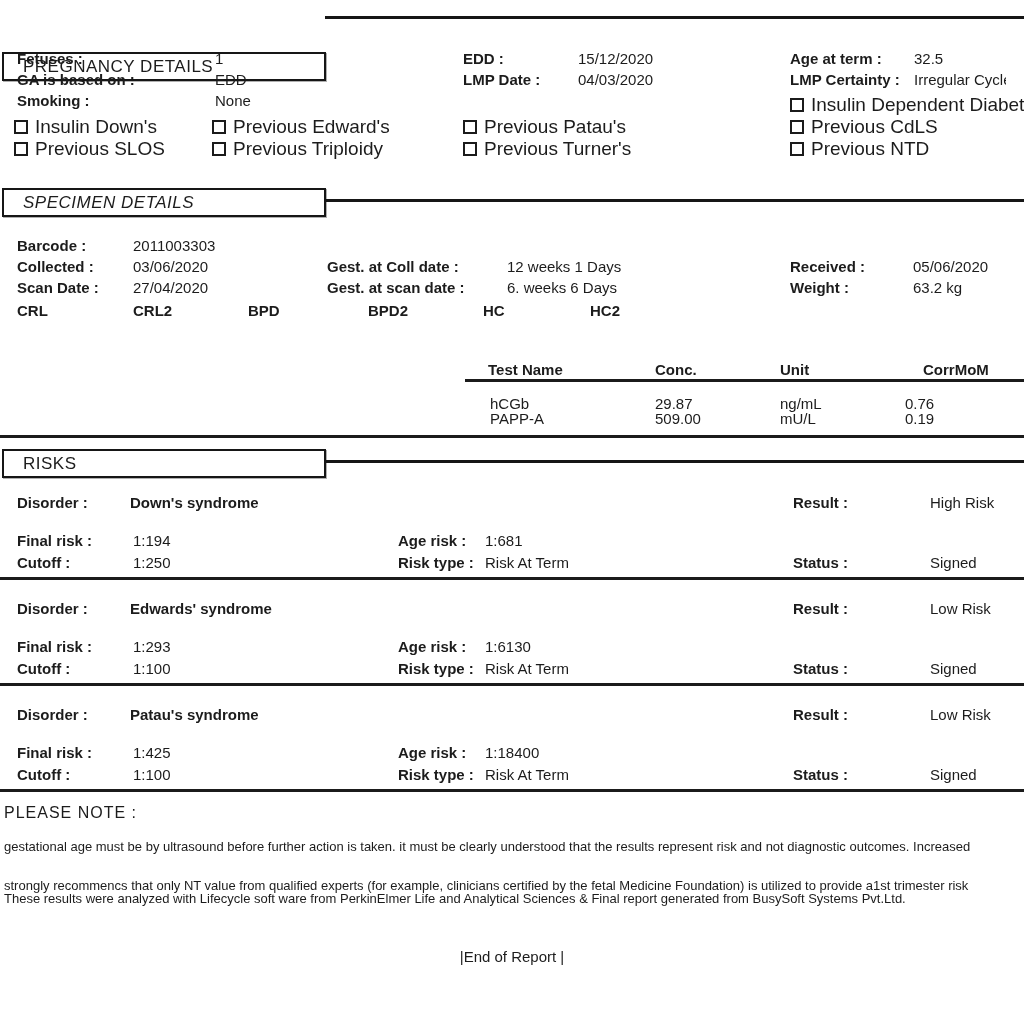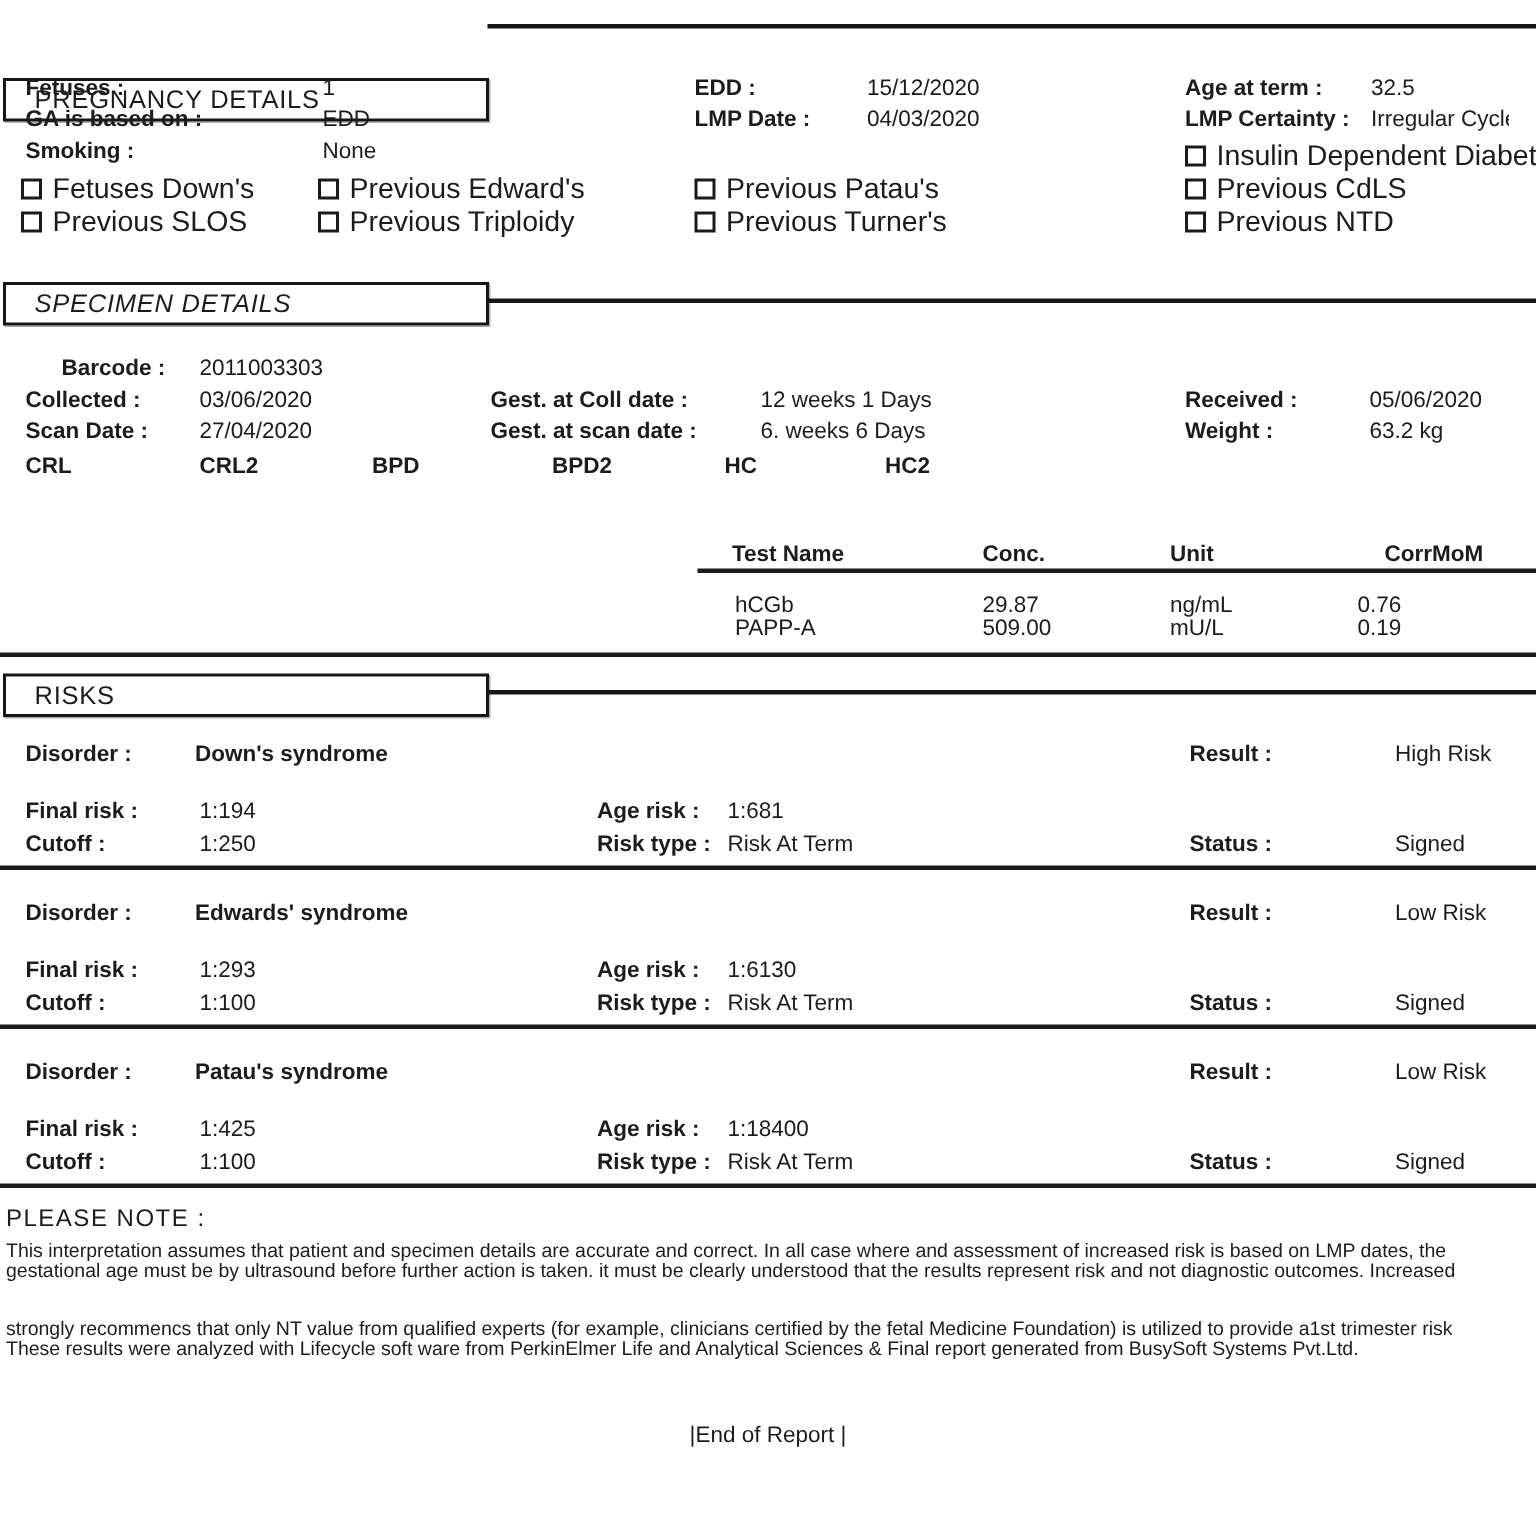--- a/index.html
+++ b/index.html
@@ -57,21 +57,21 @@
   <span class="abs lbl" style="left:790px;top:50px;">Age at term :</span>
   <span class="abs val" style="left:914px;top:50px;">32.5</span>
   <span class="abs lbl" style="left:790px;top:71px;">LMP Certainty :</span>
   <span class="abs val" style="left:914px;top:71px;"><span class="clip" style="width:92px;">Irregular Cycle</span></span>
 
   <div class="abs cbl" style="left:790px;top:94px;">
     <span class="cb"></span><span>Insulin Dependent Diabetes</span>
   </div>
 
   <div class="abs cbl" style="left:14px;top:116px;">
-    <span class="cb"></span><span>Fetuses Down's</span>
+    <span class="cb"></span><span>Insulin Down's</span>
   </div>
   <div class="abs cbl" style="left:212px;top:116px;">
     <span class="cb"></span><span>Previous Edward's</span>
   </div>
   <div class="abs cbl" style="left:463px;top:116px;">
     <span class="cb"></span><span>Previous Patau's</span>
   </div>
   <div class="abs cbl" style="left:790px;top:116px;">
     <span class="cb"></span><span>Previous CdLS</span>
   </div>
@@ -87,21 +87,21 @@
   </div>
   <div class="abs cbl" style="left:790px;top:138px;">
     <span class="cb"></span><span>Previous NTD</span>
   </div>
 
   <div class="sec-box" style="top:188px;font-style:italic;">
     <div class="sec-title">SPECIMEN DETAILS</div>
   </div>
   <div class="sec-line" style="top:199px;"></div>
 
-  <span class="abs lbl" style="left:17px;top:237px;margin-left:24px;">Barcode :</span>
+  <span class="abs lbl" style="left:17px;top:237px;">Barcode :</span>
   <span class="abs val" style="left:133px;top:237px;">2011003303</span>
   <span class="abs lbl" style="left:17px;top:258px;">Collected :</span>
   <span class="abs val" style="left:133px;top:258px;">03/06/2020</span>
   <span class="abs lbl" style="left:17px;top:279px;">Scan Date :</span>
   <span class="abs val" style="left:133px;top:279px;">27/04/2020</span>
 
   <span class="abs lbl" style="left:327px;top:258px;">Gest. at Coll date :</span>
   <span class="abs val" style="left:507px;top:258px;">12 weeks 1 Days</span>
   <span class="abs lbl" style="left:327px;top:279px;">Gest. at scan date :</span>
   <span class="abs val" style="left:507px;top:279px;">6. weeks 6 Days</span>
@@ -189,20 +189,19 @@
     <span class="abs lbl" style="left:17px;top:60px;">Cutoff :</span>
     <span class="abs val" style="left:133px;top:60px;">1:100</span>
     <span class="abs lbl" style="left:398px;top:60px;">Risk type :</span>
     <span class="abs val" style="left:485px;top:60px;">Risk At Term</span>
     <span class="abs lbl" style="left:793px;top:60px;">Status :</span>
     <span class="abs val" style="left:930px;top:60px;">Signed</span>
   </div>
   <div class="hr" style="top:789px;"></div>
 
   <div class="abs" style="left:4px;top:804px;font-size:16px;letter-spacing:1px;">PLEASE NOTE :</div>
-  <div class="abs note-line" style="left:4px;top:826px;">This interpretation assumes that patient and specimen details are accurate and correct. In all case where and assessment of increased risk is based on LMP dates, the</div>
   <div class="abs note-line" style="left:4px;top:839px;">gestational age must be by ultrasound before further action is taken. it must be clearly understood that the results represent risk and not diagnostic outcomes. Increased</div>
   <div class="abs note-line" style="left:4px;top:878px;">strongly recommencs that only NT value from qualified experts (for example, clinicians certified by the fetal Medicine Foundation) is utilized to provide a1st trimester risk</div>
   <div class="abs note-line" style="left:4px;top:891px;">These results were analyzed with Lifecycle soft ware from PerkinElmer Life and Analytical Sciences &amp; Final report generated from BusySoft Systems Pvt.Ltd.</div>
 
   <div class="abs" style="left:0;top:948px;width:1024px;text-align:center;font-size:15px;white-space:nowrap;">|End of Report |</div>
 
 </div>
 
 </body></html>

